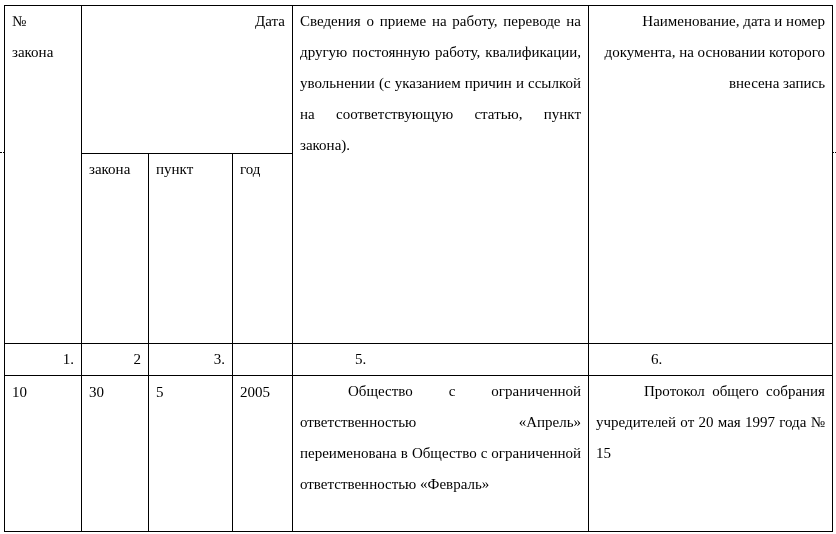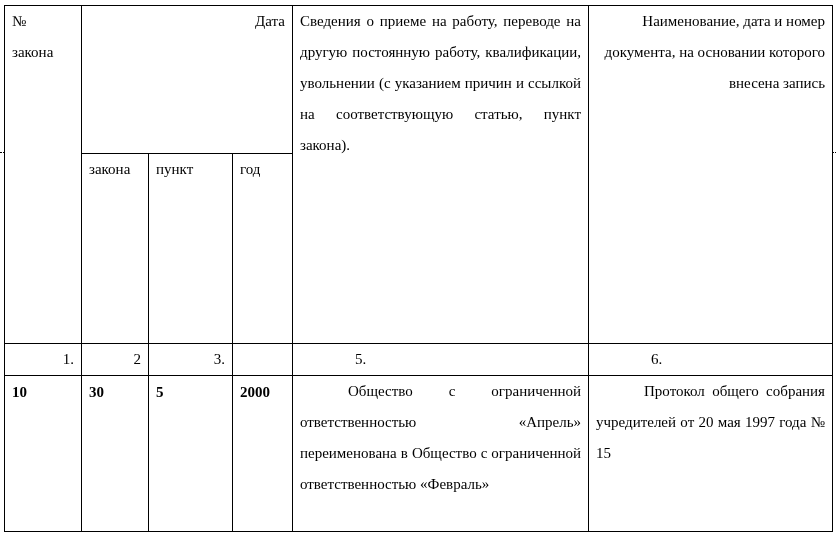--- a/index.html
+++ b/index.html
@@ -6,21 +6,21 @@
   body { width:836px; height:534px; position:relative; overflow:hidden;
          font-family:"Liberation Serif","DejaVu Serif",serif; font-size:15px; color:#000; }
   .dash { position:absolute; left:0; top:152px; width:4px; border-top:1px dotted #000; }
   .dash2 { position:absolute; left:832px; top:152px; width:4px; border-top:1px dotted #000; }
   table { position:absolute; left:4px; top:5px; border-collapse:collapse; table-layout:fixed; }
   td { border:1.5px solid #000; vertical-align:top; padding:0 7px; line-height:31px; }
   .c { text-align:right; }
   .r { text-align:right; }
   .jl { text-align:justify; }
   .ind { text-indent:48px; }
-  .num { line-height:24px; padding-top:4px;font-weight:bold; }
+  .num { line-height:24px; padding-top:4px; }
 </style>
 </head>
 <body>
 
 <div class="dash"></div>
 <div class="dash2"></div>
 
 <table>
   <colgroup>
     <col style="width:77px">
@@ -50,18 +50,18 @@
     <td class="r">2</td>
     <td class="r">3.</td>
     <td></td>
     <td style="padding-left:62px">5.</td>
     <td style="padding-left:62px">6.</td>
   </tr>
   <tr style="height:156px">
     <td class="num">10</td>
     <td class="num">30</td>
     <td class="num">5</td>
-    <td class="num">2000</td>
+    <td class="num">2005</td>
     <td class="jl ind">Общество с ограниченной ответственностью «Апрель» переименована в Общество с ограниченной ответственностью «Февраль»</td>
     <td class="jl ind">Протокол общего собрания учредителей от 20 мая 1997 года № 15</td>
   </tr>
 </tbody>
   </table>
 
 </body></html>

